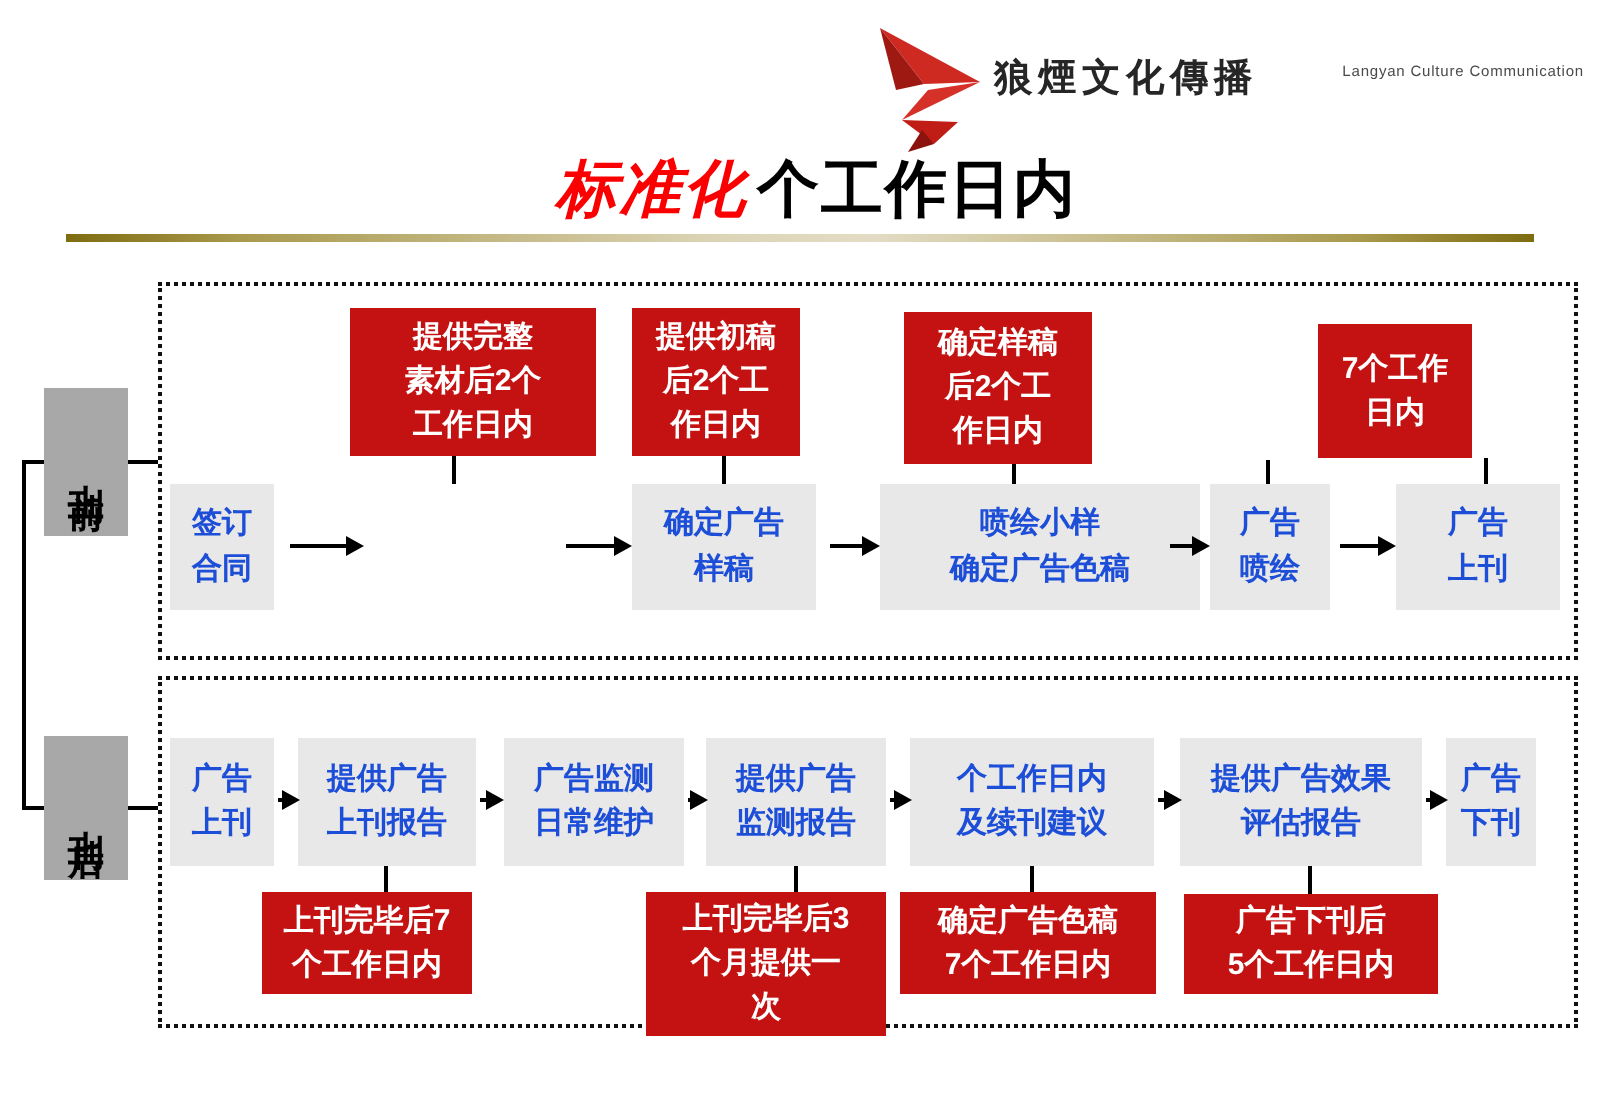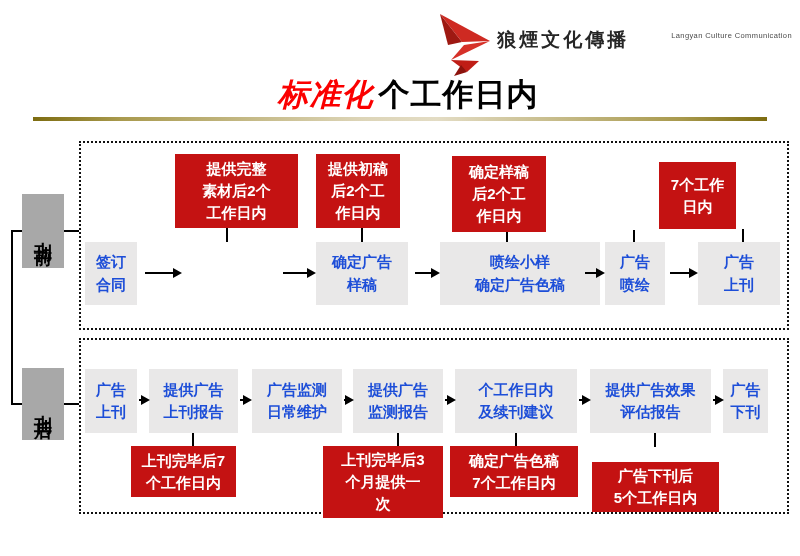--- a/index.html
+++ b/index.html
@@ -134,16 +134,16 @@
   <div class="vline" style="left:515px;top:433px;height:13px"></div>
   <div class="vline" style="left:654px;top:433px;height:14px"></div>
 
   <div class="timing" style="left:131px;top:446px;width:105px;height:51px">上刊完毕后7
 个工作日内</div>
   <div class="timing" style="left:323px;top:446px;width:120px;height:72px">上刊完毕后3
 个月提供一
 次</div>
   <div class="timing" style="left:450px;top:446px;width:128px;height:51px">确定广告色稿
 7个工作日内</div>
-  <div class="timing" style="left:592px;top:462px;width:127px;height:50px">广告下刊后
+  <div class="timing" style="left:592px;top:447px;width:127px;height:50px">广告下刊后
 5个工作日内</div>
 
 </div>
 
 </body></html>

